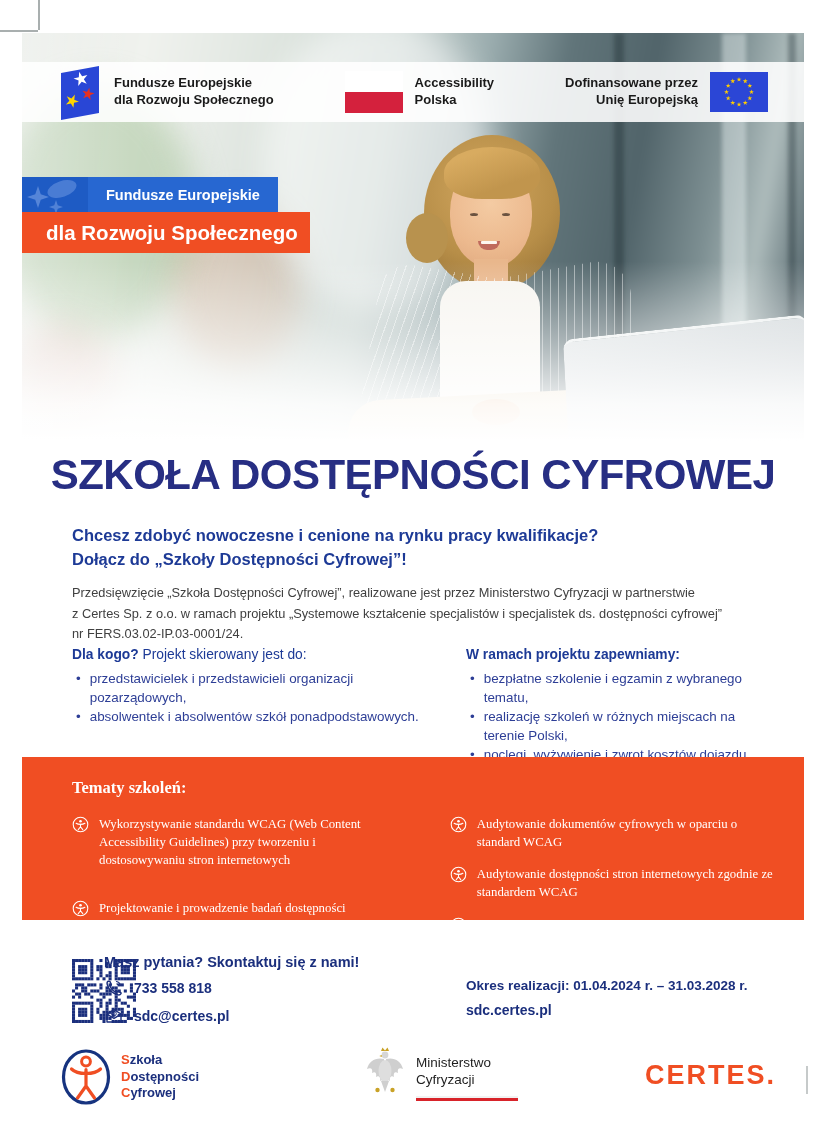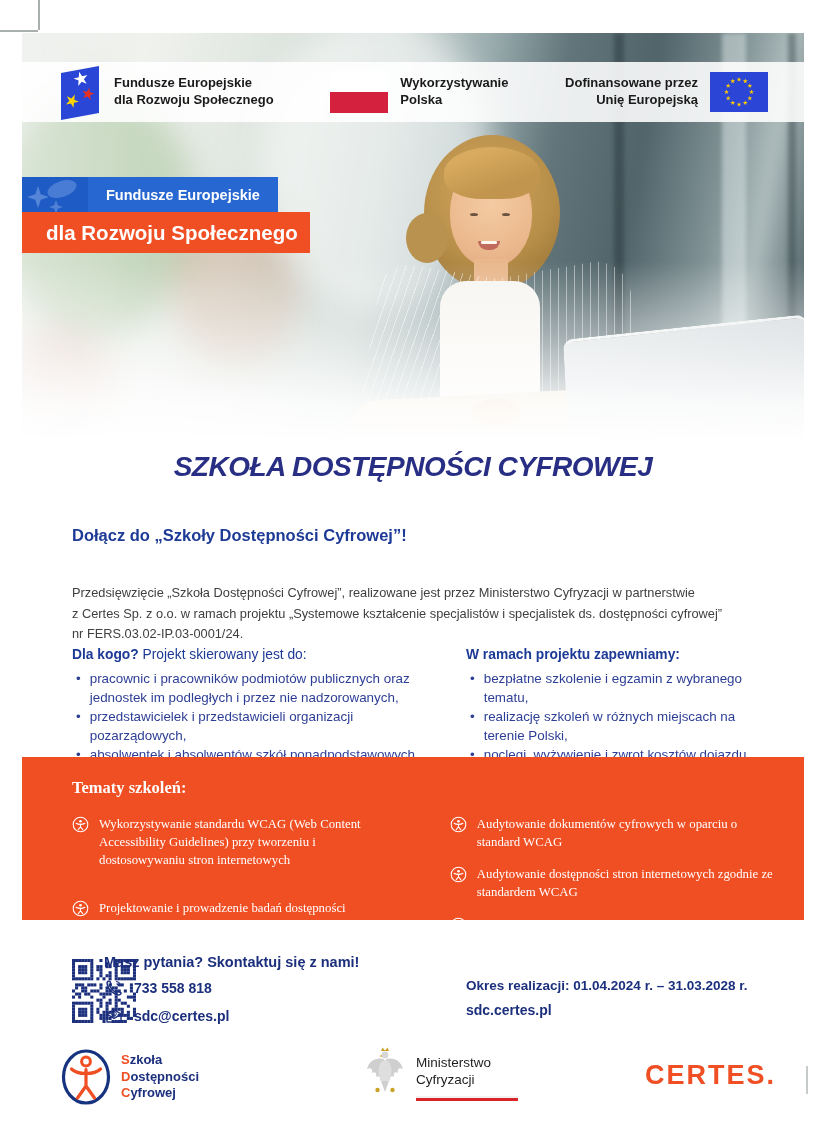--- a/index.html
+++ b/index.html
@@ -68,22 +68,22 @@
 
   
   .banner{position:absolute;left:0;top:144px;}
   .banner-row1{display:flex;height:35px;}
   .motif{width:66px;height:35px;background:#1E5BC4;overflow:hidden;}
   .banner-label1{background:#2767D1;color:#fff;font-size:14.5px;font-weight:700;display:flex;align-items:center;padding:0 18px;}
   .banner-row2{width:288px;height:41px;background:#F04E23;color:#fff;font-weight:700;font-size:20.5px;
     display:flex;align-items:center;padding-left:24px;box-sizing:border-box;}
 
   
-  .title{position:absolute;left:0;top:451px;width:100%;text-align:center;font-size:28px;font-weight:700;
-    color:#272E83;letter-spacing:-.5px;font-style:italic;}
+  .title{position:absolute;left:0;top:451px;width:100%;text-align:center;font-size:42px;font-weight:700;
+    color:#272E83;letter-spacing:-.5px;}
   .subtitle{position:absolute;left:72px;top:524px;font-size:16.5px;font-weight:700;color:#1D3A96;line-height:1.45;}
   .intro{position:absolute;left:72px;top:583px;font-size:12.8px;color:#404040;line-height:1.62;}
 
   .columns{position:absolute;left:72px;top:645px;display:flex;}
   .col-left{width:394px;}
   .col-right{width:330px;}
   .col-head{font-size:13.8px;color:#1D3A96;margin-bottom:5px;line-height:1.4;}
   .col-head b{font-weight:700;}
   .blist{margin:0;padding:0;list-style:none;}
   .blist li{display:flex;font-size:13.4px;color:#2D3E96;line-height:1.42;}
@@ -181,21 +181,21 @@
           <div>dla Rozwoju Społecznego</div>
         </div>
       </div>
 
       <div class="logo-group">
         <div class="pl-flag">
           <div class="w"></div>
             <div class="r"></div>
         </div>
         <div class="logo-text">
-          <div>Wykorzystywanie</div>
+          <div>Accessibility</div>
           <div>Polska</div>
         </div>
       </div>
 
       <div class="logo-group">
         <div class="logo-text right">
           <div>Dofinansowane przez</div>
           <div>Unię Europejską</div>
         </div>
         <svg width="58" height="40" viewBox="0 0 58 40">
@@ -229,38 +229,36 @@
         </div>
         <div class="banner-label1">Fundusze Europejskie</div>
       </div>
       <div class="banner-row2">dla Rozwoju Społecznego</div>
     </div>
   </div>
 
   <div class="title">SZKOŁA DOSTĘPNOŚCI CYFROWEJ</div>
 
   <div class="subtitle">
+    <div>Chcesz zdobyć nowoczesne i cenione na rynku pracy kwalifikacje?</div>
     <div>Dołącz do „Szkoły Dostępności Cyfrowej”!</div>
   </div>
 
   <div class="intro">
     <div>Przedsięwzięcie „Szkoła Dostępności Cyfrowej”, realizowane jest przez Ministerstwo Cyfryzacji w partnerstwie</div>
     <div>z Certes Sp. z o.o. w ramach projektu „Systemowe kształcenie specjalistów i specjalistek ds. dostępności cyfrowej”</div>
     <div>nr FERS.03.02-IP.03-0001/24.</div>
   </div>
 
   <div class="columns">
     <div class="col-left">
       <div class="col-head">
         <b>Dla kogo?</b><span> Projekt skierowany jest do:</span>
       </div>
       <ul class="blist">
-        <li>
-            <span>pracownic i pracowników podmiotów publicznych oraz jednostek im podległych i przez nie nadzorowanych,</span>
-          </li>
         <li>
             <span>przedstawicielek i przedstawicieli organizacji pozarządowych,</span>
           </li>
         <li>
             <span>absolwentek i absolwentów szkół ponadpodstawowych.</span>
           </li>
       </ul>
     </div>
     <div class="col-right">
       <div class="col-head">

